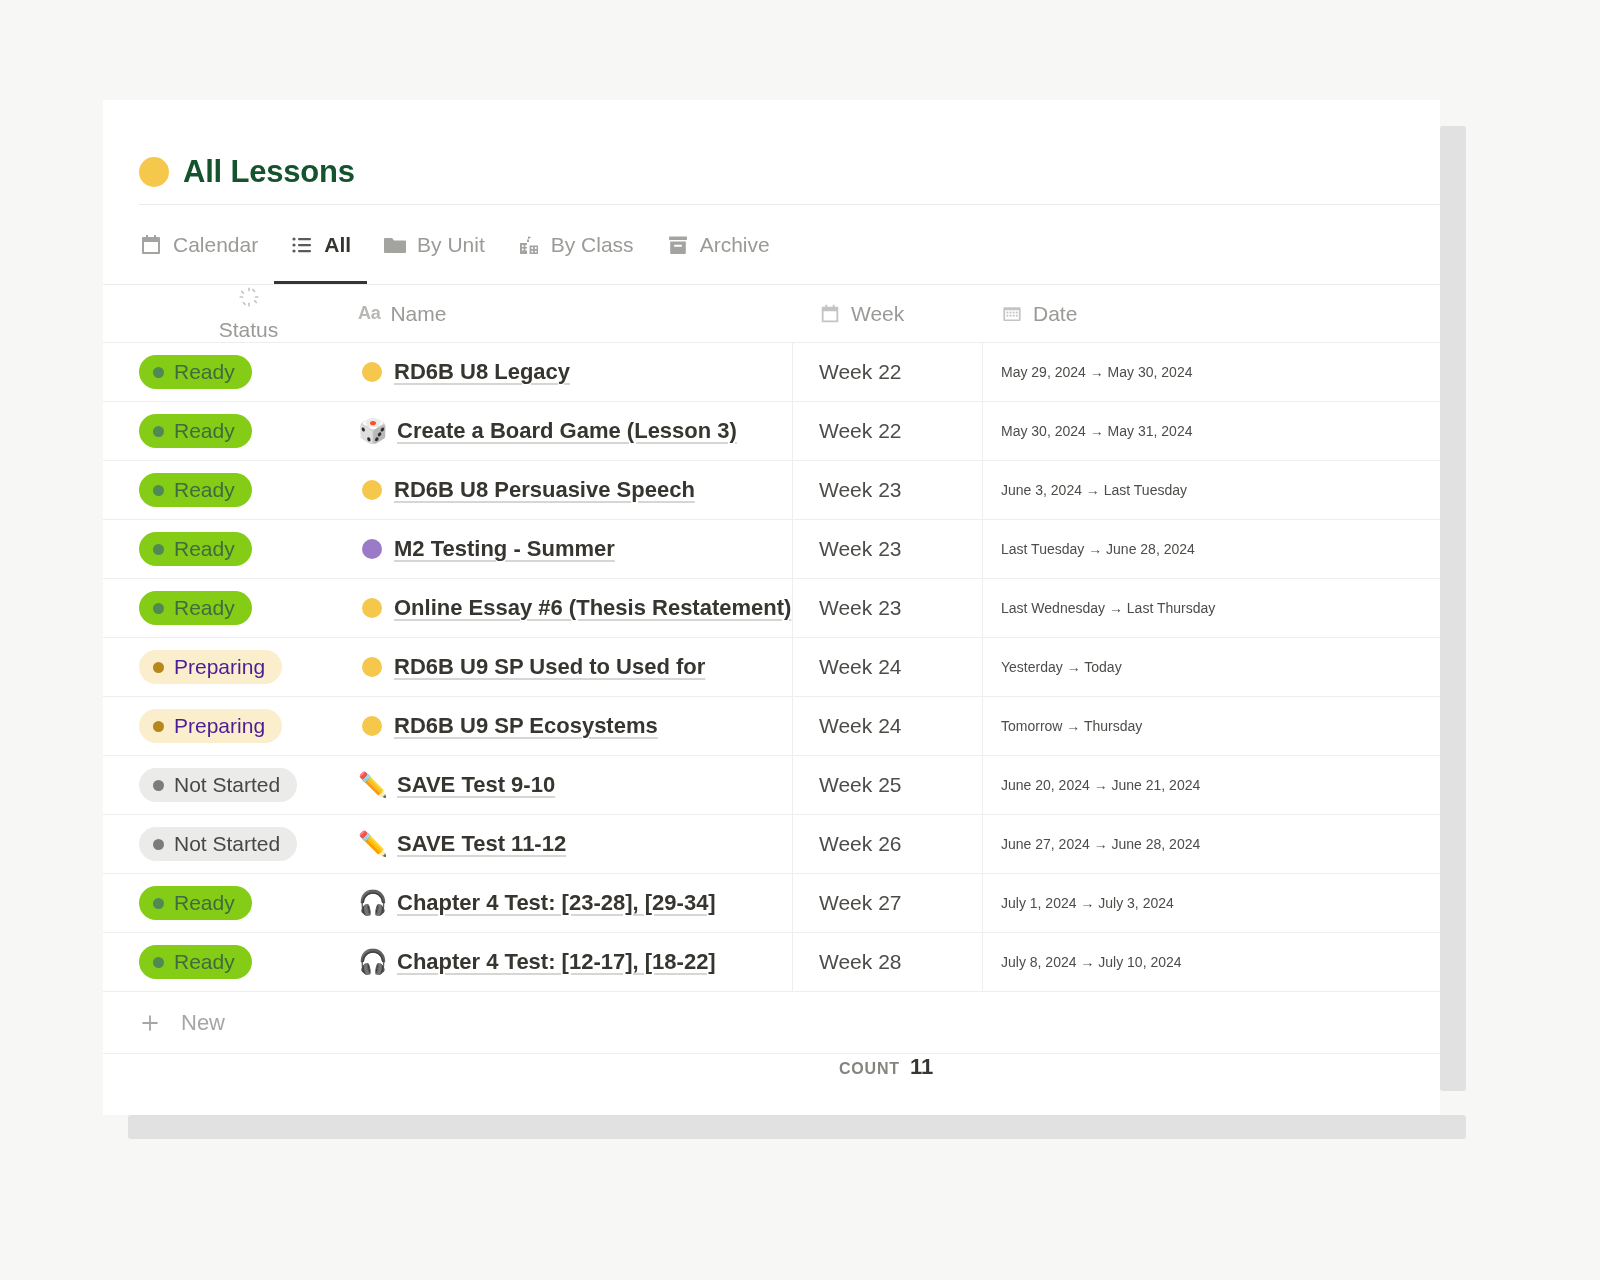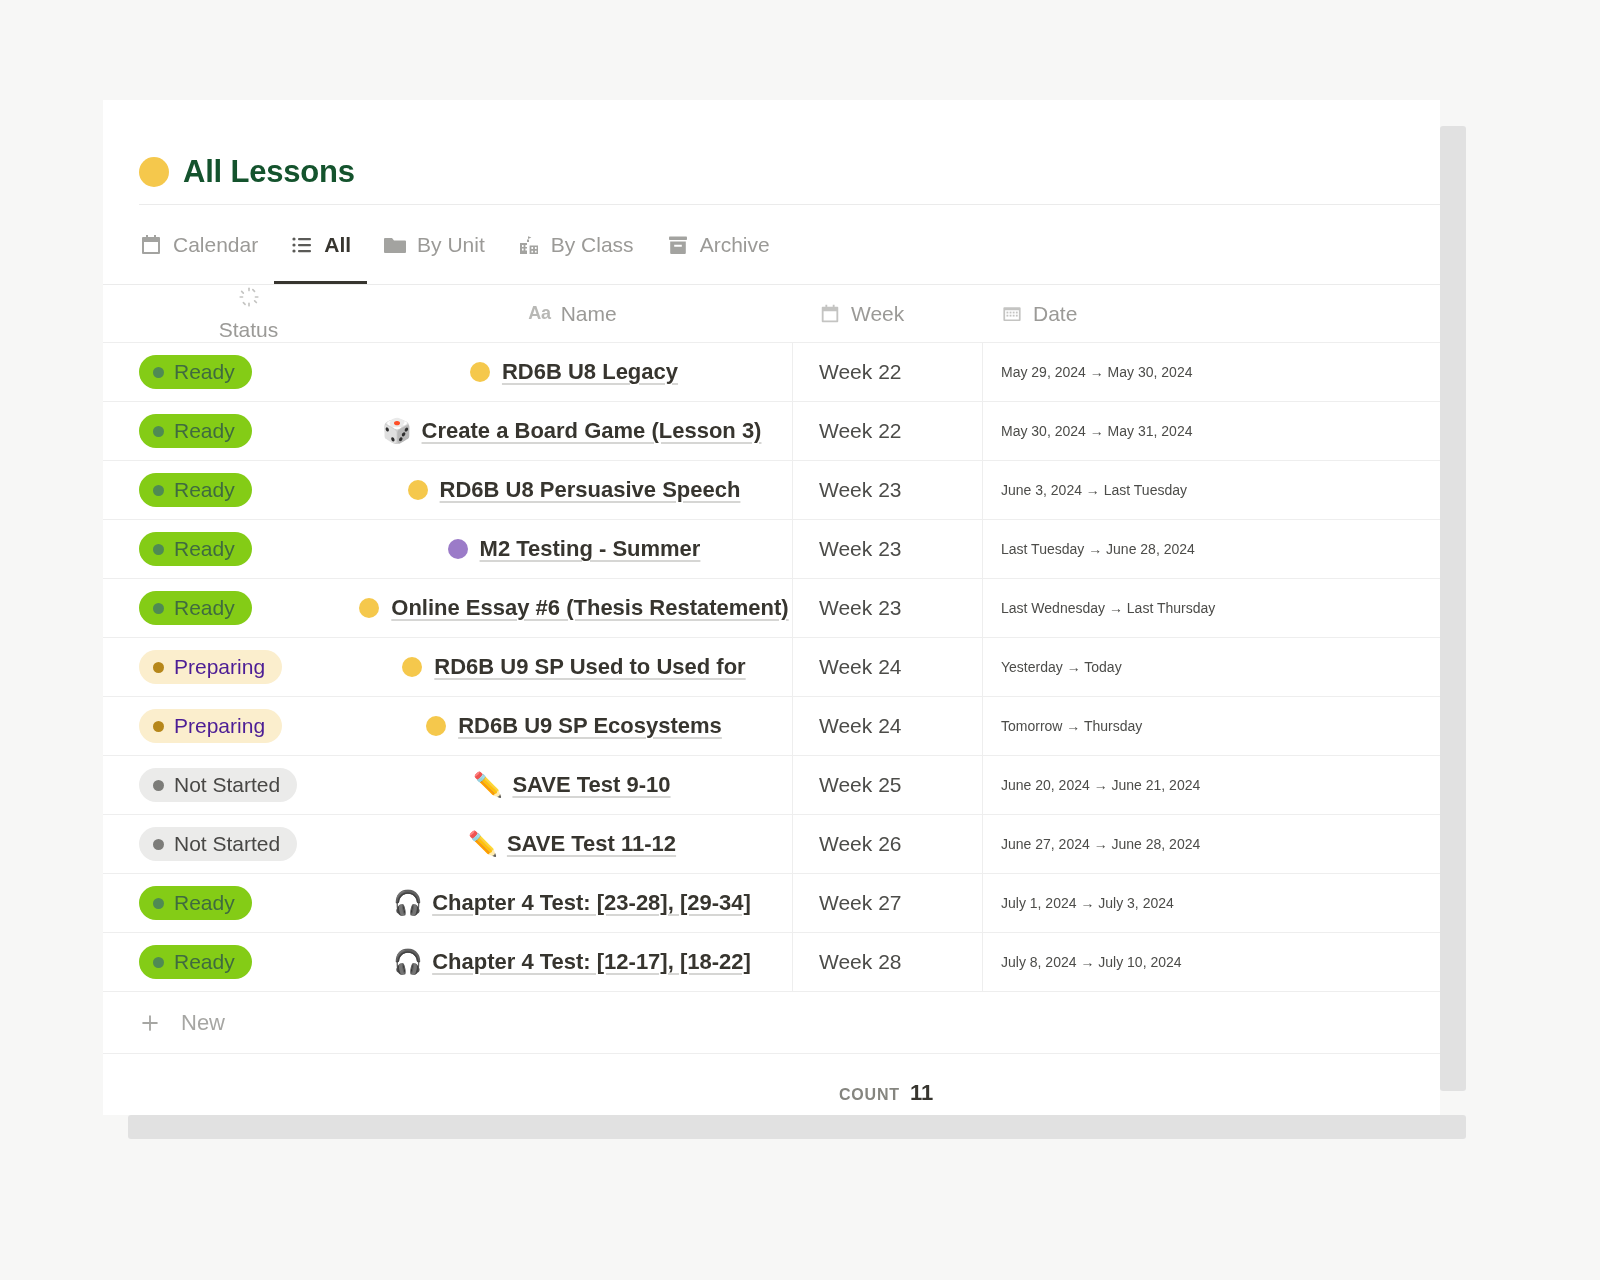--- a/index.html
+++ b/index.html
@@ -156,21 +156,20 @@
     width: 435px;
     flex: none;
     display: flex;
     align-items: center;
     gap: 12px;
     overflow: hidden;
     white-space: nowrap;
     border-right: 1px solid #eeeeee;
     height: 100%;
     padding-right: 6px;
-    justify-content: center;
   }
   .c-week {
     width: 190px;
     flex: none;
     display: flex;
     align-items: center;
     height: 100%;
     padding-left: 26px;
     border-right: 1px solid #eeeeee;
     white-space: nowrap;
@@ -248,21 +247,21 @@
     border-bottom: 1px solid #eeeeee;
     color: #a6a6a3;
     font-size: 22px;
     cursor: pointer;
   }
   .plus-ico { display: flex; align-items: center; color: #a6a6a3; flex: none; }
 
   
   .count-row {
     display: flex;
-    align-items: center;
+    align-items: flex-start;
     justify-content: flex-start;
     height: 78px;
     padding-left: 36px;
   }
   .count-inner {
     display: flex;
     align-items: baseline;
     gap: 10px;
     margin-left: 700px;
   }

